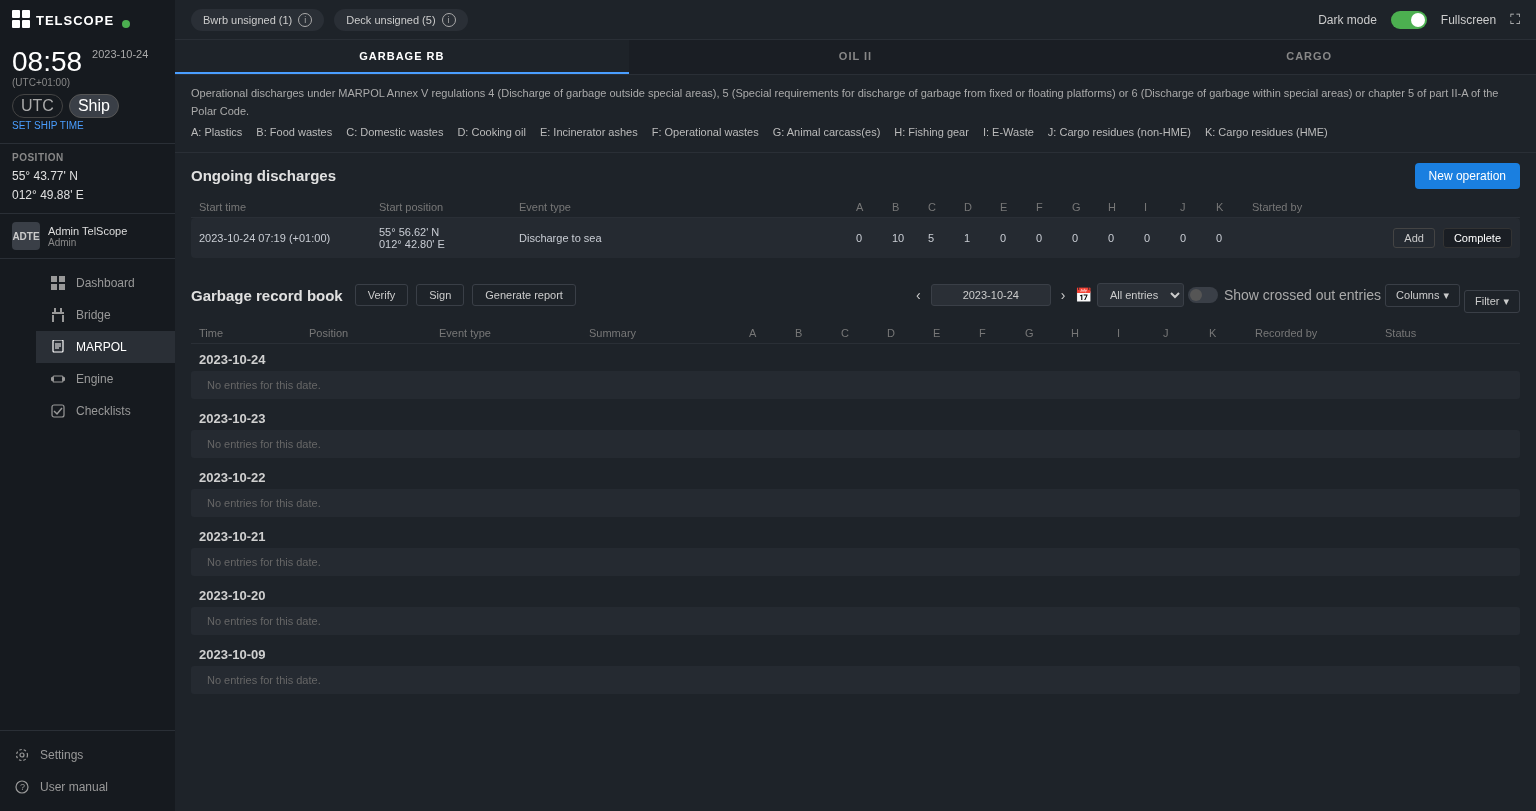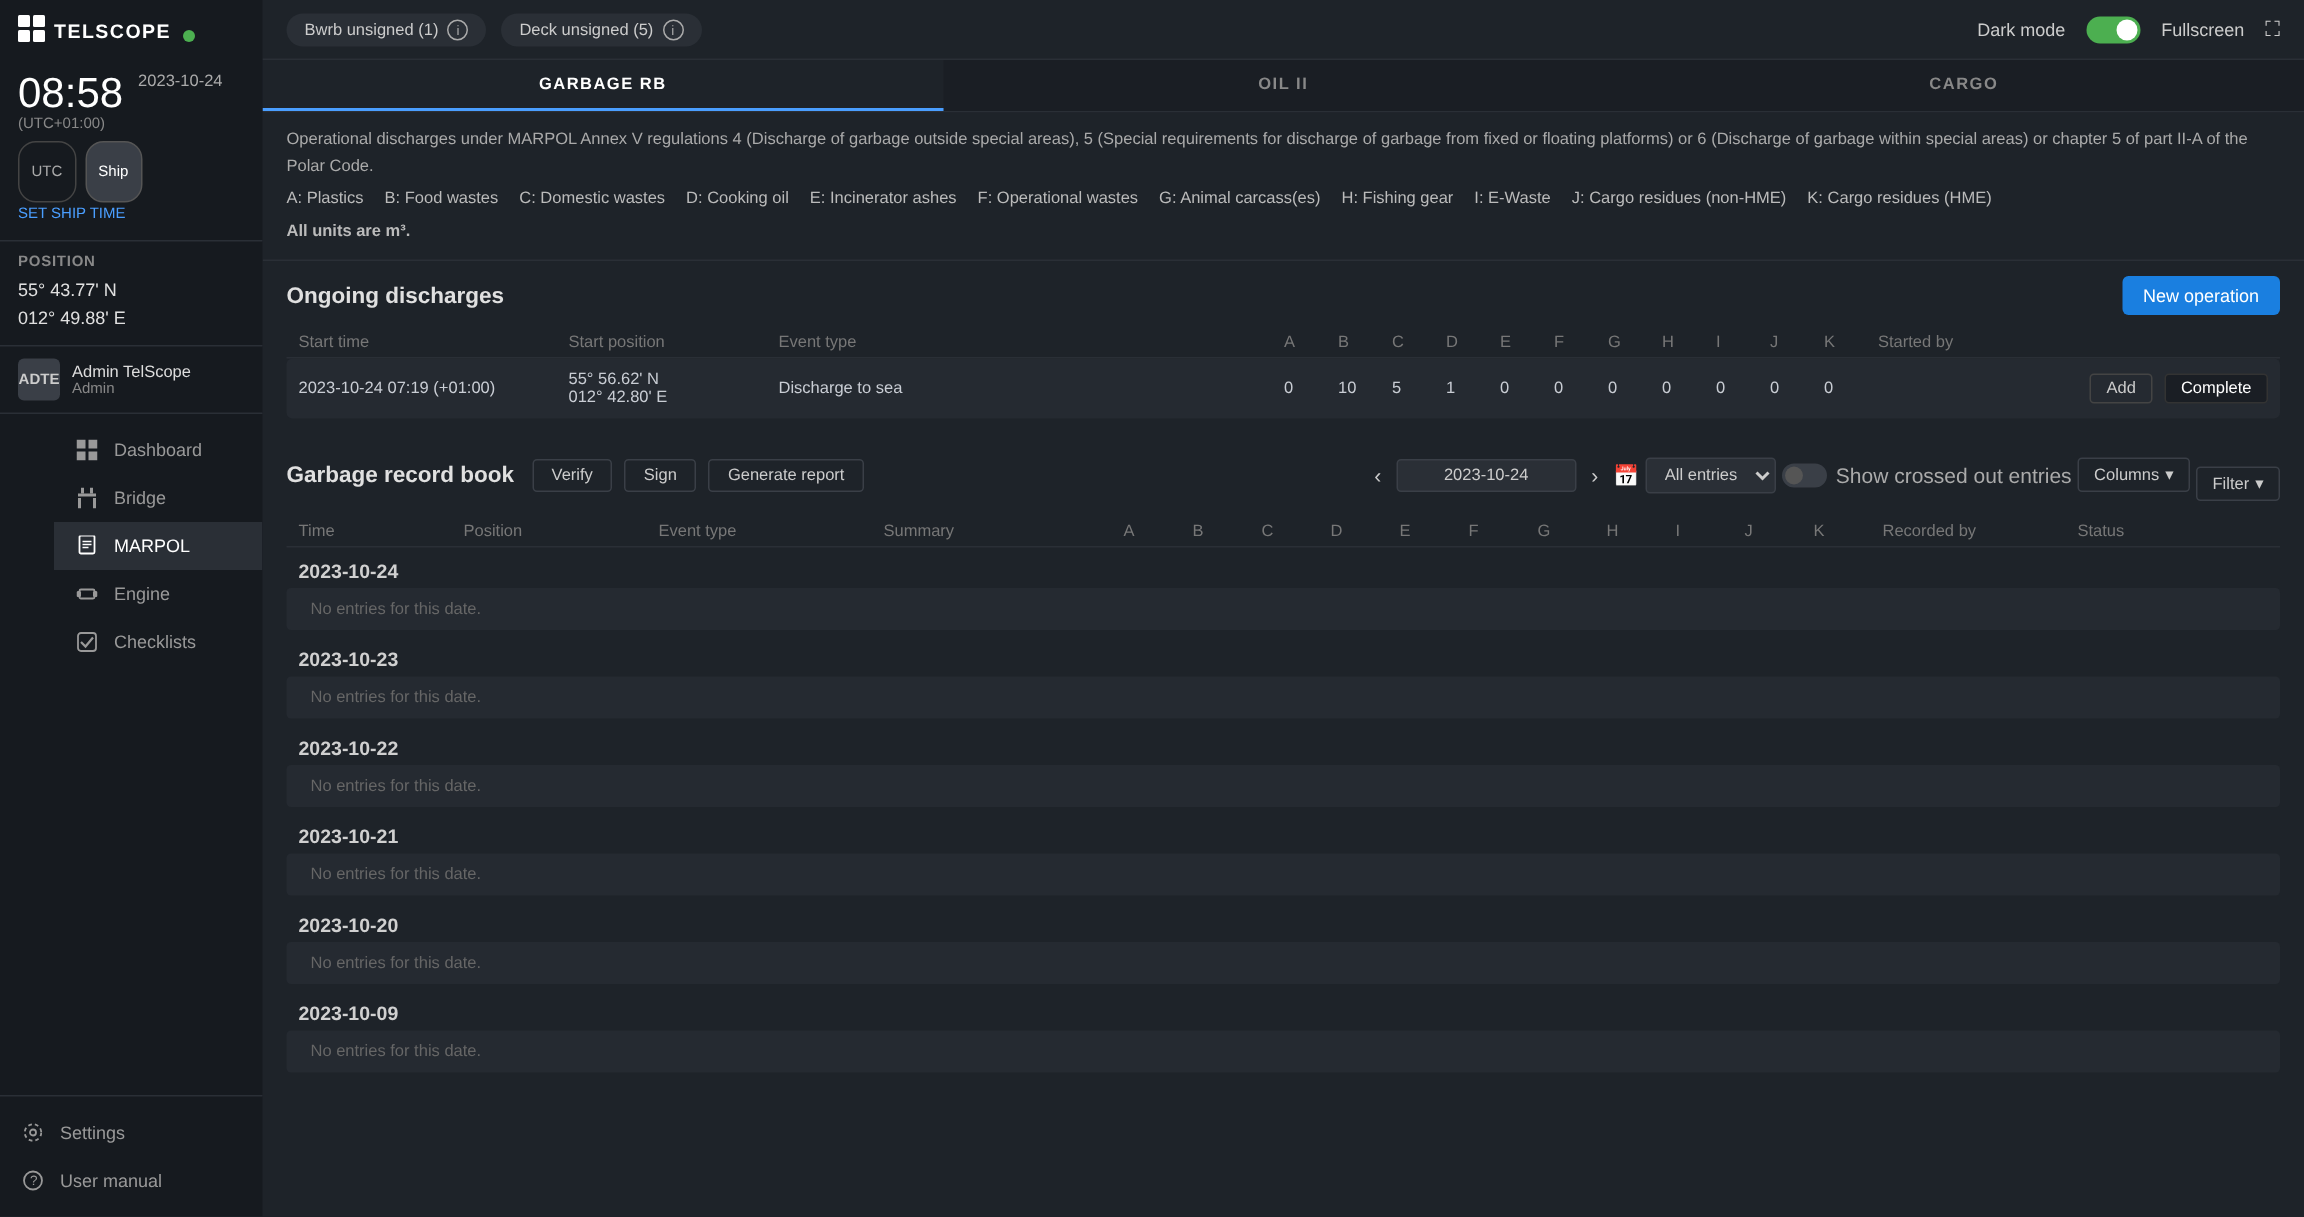--- a/index.html
+++ b/index.html
@@ -10,21 +10,21 @@
     .sidebar-header { padding: 10px 12px 6px; border-bottom: 1px solid #2a2f36; }
     .sidebar-logo { display: flex; align-items: flex-end; gap: 6px; color: #fff; font-weight: bold; font-size: 13px; letter-spacing: 1px; margin-bottom: 20px; }
     .sidebar-logo .logo-icon { width: 18px; height: 18px; display: grid; grid-template-columns: 1fr 1fr; gap: 2px; }
     .sidebar-logo .logo-icon span { display: block; background: #fff; border-radius: 1px; }
     .online-dot { width: 8px; height: 8px; background: #4caf50; border-radius: 50%; display: inline-block; margin-left: 2px; }
     .sidebar-time { font-size: 28px; font-weight: 300; color: #fff; line-height: 1; }
     .sidebar-tz { font-size: 10px; color: #888; margin-top: 1px; }
     .sidebar-date { font-size: 11px; color: #aaa; }
     .time-row { display: flex; align-items: flex-start; gap: 10px; margin-bottom: 6px; }
     .utc-buttons { display: flex; gap: 6px; margin: 6px 0 2px; }
-    .utc-btn { padding: 14px 8px; border-radius: 12px; font-size: 10px; border: 1px solid #444; background: transparent; color: #aaa; cursor: pointer; }
+    .utc-btn { padding: 2px 8px; border-radius: 12px; font-size: 16px; border: 1px solid #444; background: transparent; color: #aaa; cursor: pointer; }
     .utc-btn.active { background: #3a3f47; color: #fff; border-color: #555; }
     .set-ship-time { font-size: 10px; color: #4a9eff; cursor: pointer; margin-bottom: 6px; }
     .sidebar-pos-section { padding: 8px 12px; border-bottom: 1px solid #2a2f36; }
     .sidebar-pos-label { font-size: 10px; color: #888; font-weight: bold; letter-spacing: 0.5px; margin-bottom: 4px; }
     .sidebar-pos-val { font-size: 12px; color: #e0e0e0; line-height: 1.6; }
     .sidebar-user { padding: 8px 12px; display: flex; align-items: center; gap: 8px; border-bottom: 1px solid #2a2f36; }
     .user-avatar { width: 28px; height: 28px; background: #3a3f47; border-radius: 4px; display: flex; align-items: center; justify-content: center; font-size: 10px; font-weight: bold; color: #ccc; }
     .user-info .name { font-size: 11px; color: #ddd; }
     .user-info .role { font-size: 10px; color: #888; }
     .sidebar-nav { flex: 1; overflow-y: auto; padding: 8px 0; margin-left: 36px; }
@@ -259,21 +259,20 @@
         <span>C: Domestic wastes</span>
         <span>D: Cooking oil</span>
         <span>E: Incinerator ashes</span>
         <span>F: Operational wastes</span>
         <span>G: Animal carcass(es)</span>
         <span>H: Fishing gear</span>
         <span>I: E-Waste</span>
         <span>J: Cargo residues (non-HME)</span>
         <span>K: Cargo residues (HME)</span>
       </div>
-      <div class="units-row">All units are m³.</div>
     </div>
 
     <div class="section">
       <div class="section-header">
         <span class="section-title">Ongoing discharges</span>
         <button class="new-op-btn">New operation</button>
       </div>
 
       <div style="display:grid; grid-template-columns:180px 140px 160px 1fr 36px 36px 36px 36px 36px 36px 36px 36px 36px 36px 36px 140px 120px; padding:4px 8px; color:#777; font-size:11px; border-bottom:1px solid #2a2f36;">
         <span>Start time</span>

